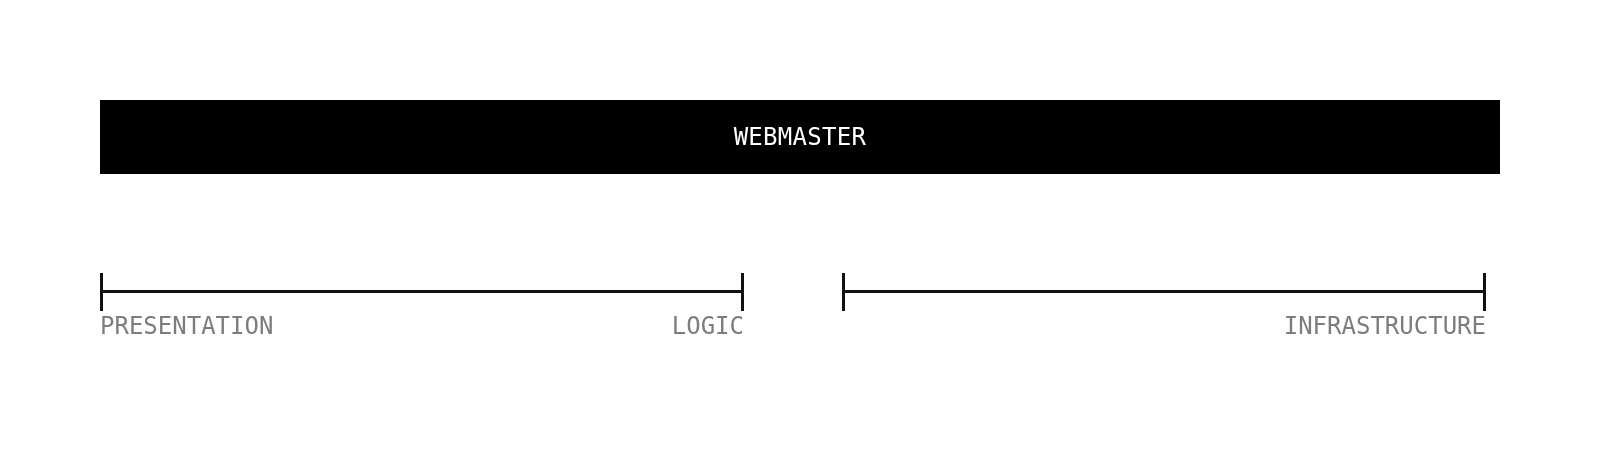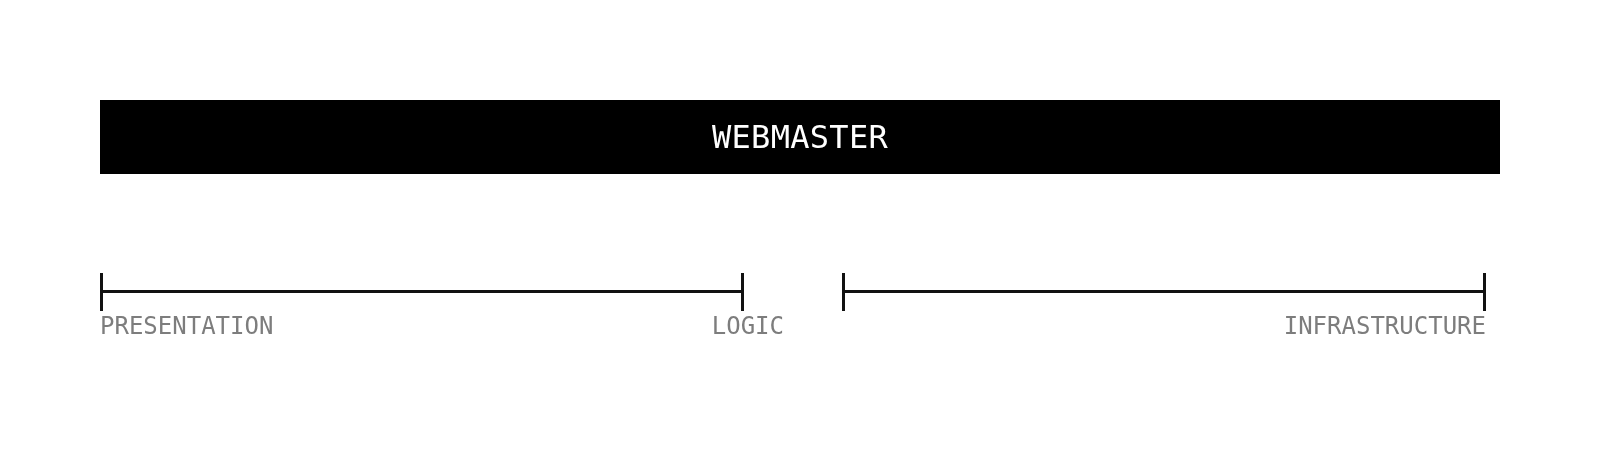--- a/index.html
+++ b/index.html
@@ -25,21 +25,21 @@
     top: 100px;
     width: 1400px;
     height: 74px;
     background: var(--banner-bg);
     display: flex;
     align-items: center;
     justify-content: center;
   }
   .banner-label {
     color: var(--banner-fg);
-    font-size: 32px;
+    font-size: 24px;
     letter-spacing: 0.3px;
     line-height: 1;
   }
   .range {
     position: absolute;
     top: 273px;
     height: 38px;
   }
   .range-left  { left: 100px; width: 644px; }
   .range-right { left: 842px; width: 644px; }
@@ -61,21 +61,21 @@
   .range .tick-r { right: 0; }
   .range-label {
     position: absolute;
     top: 314px;
     color: var(--label-color);
     font-size: 24px;
     line-height: 1;
     white-space: nowrap;
   }
   .label-presentation { left: 100px; }
-  .label-logic { right: 816px; margin-left: 16px; }
+  .label-logic { right: 856px; margin-left: 16px; }
   .label-infrastructure {
     left: 842px;
     width: 644px;
     text-align: right;
   }
 </style>
 </head>
 <body>
 
 <div class="slide">

